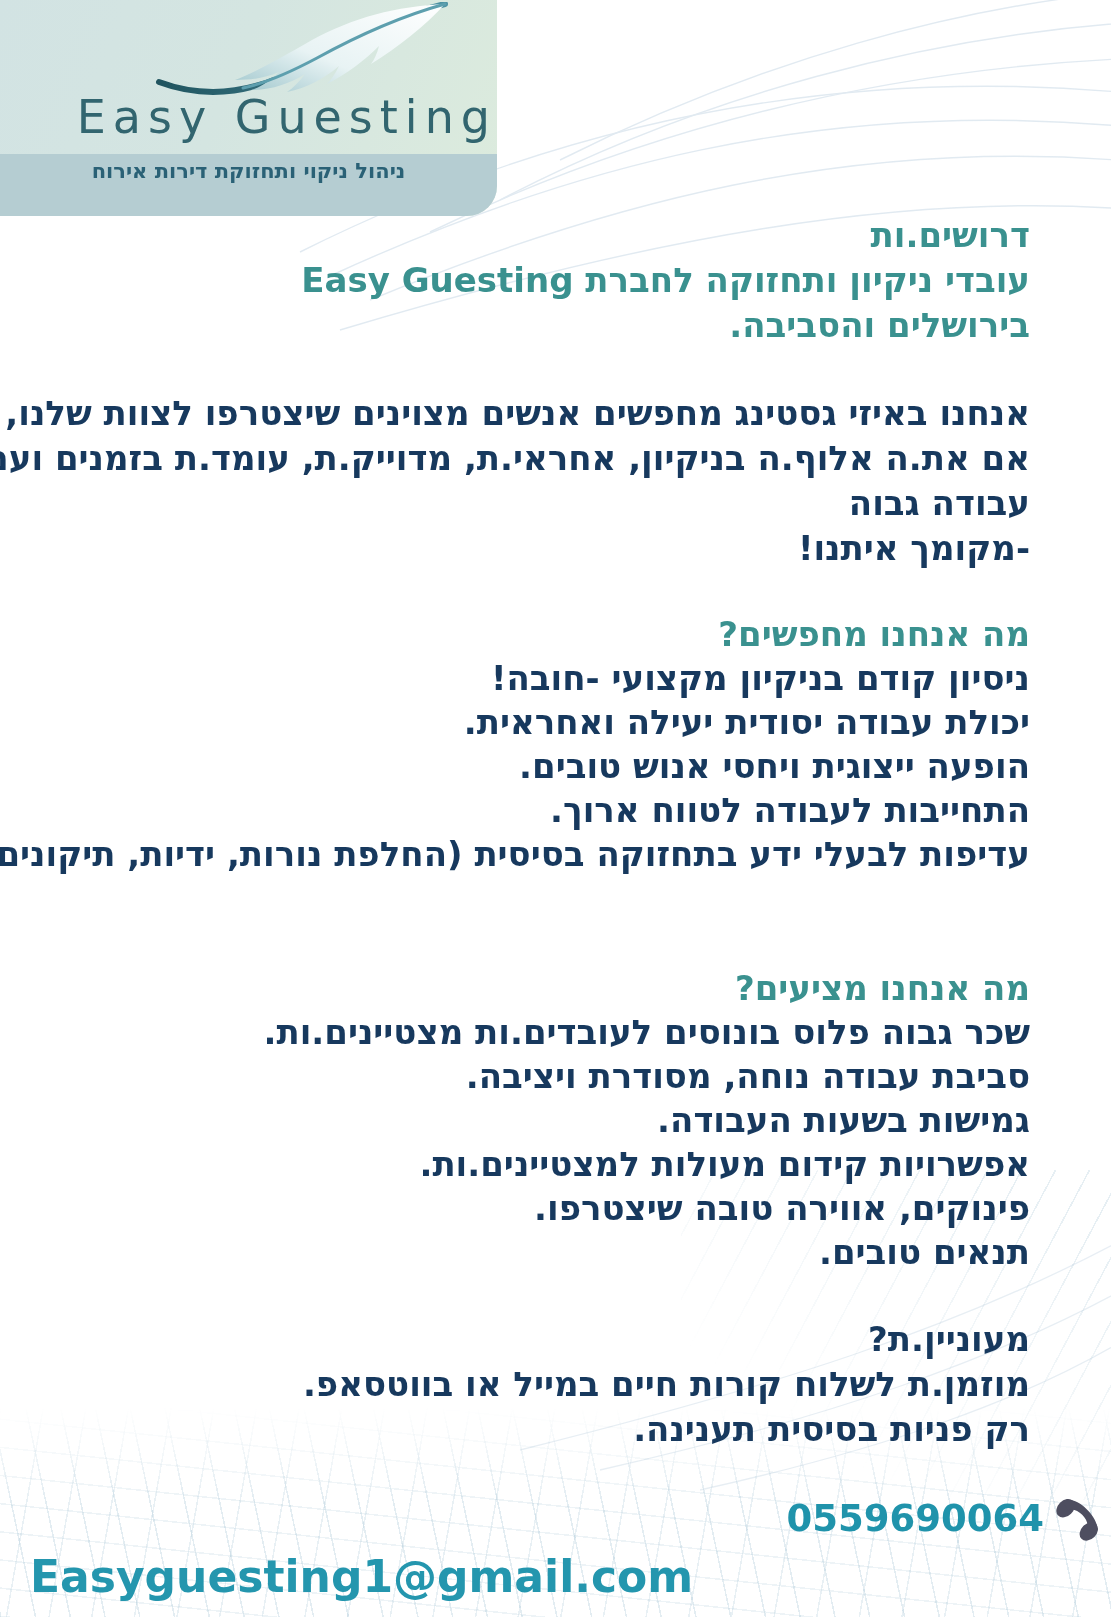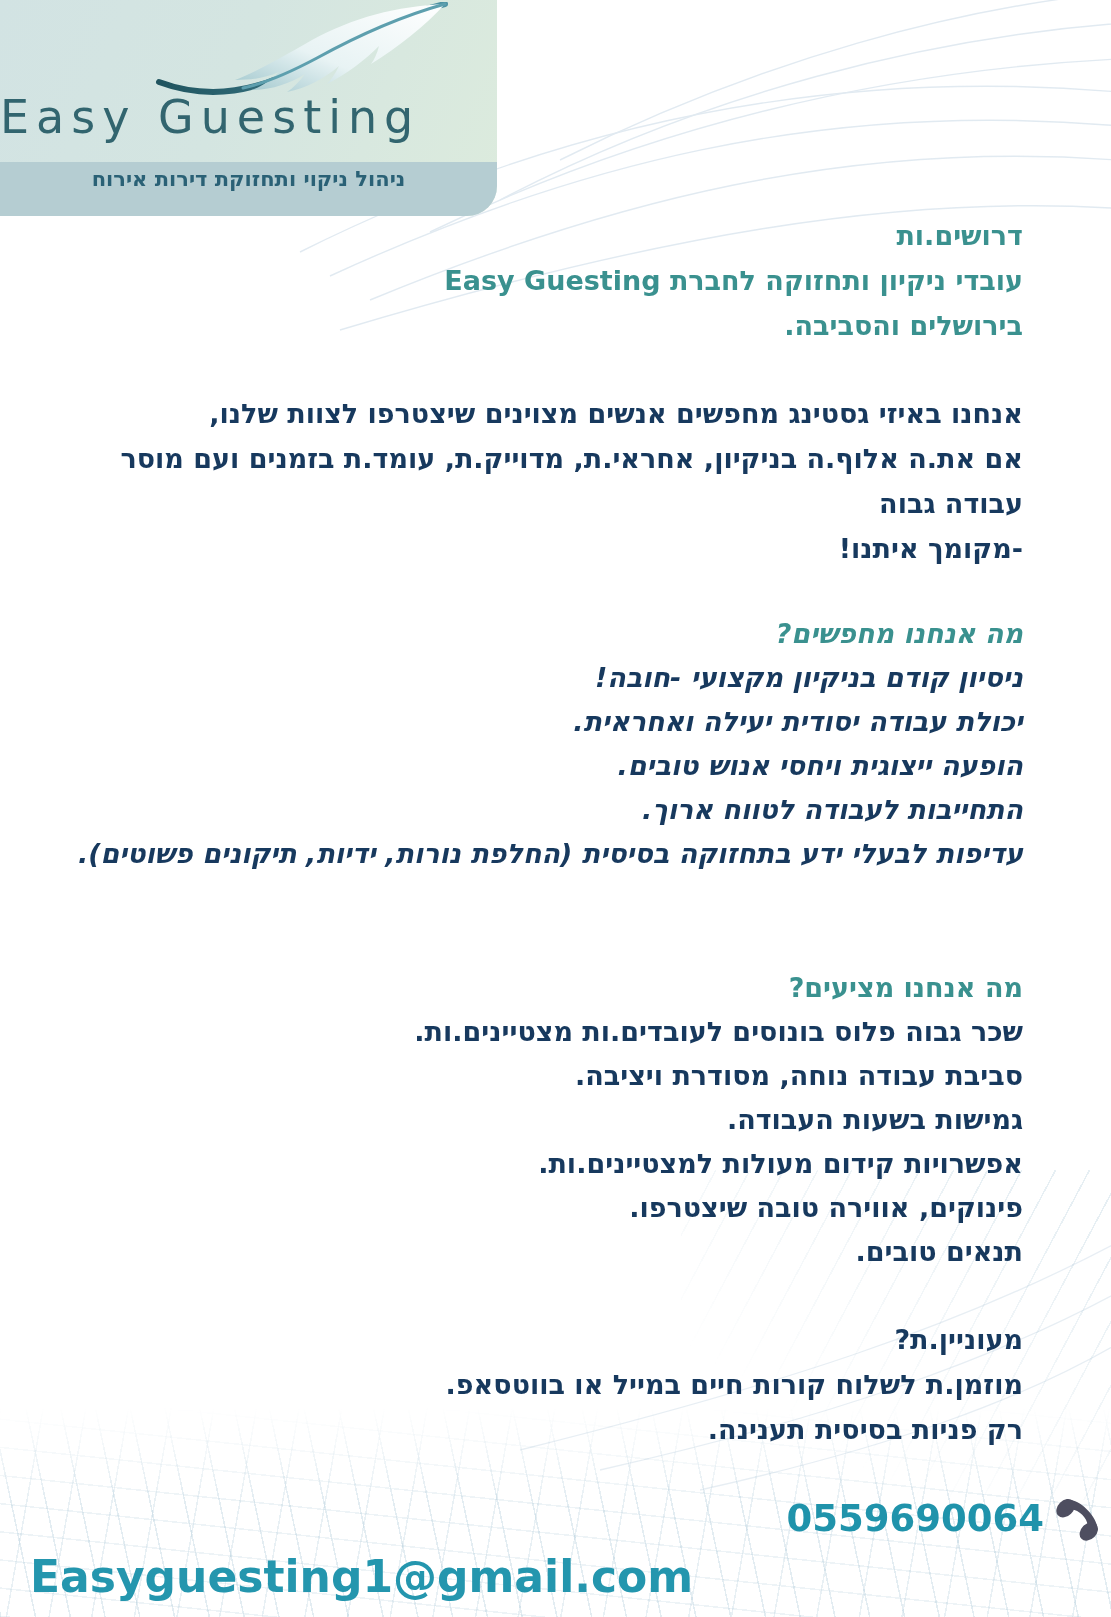--- a/index.html
+++ b/index.html
@@ -27,42 +27,42 @@
   }
 
   
   .logo-card {
     position:absolute; left:0; top:0; width:497px; height:216px;
     background:linear-gradient(112deg,#d2e3e3 0%,#d4e5e1 45%,#dcebdd 100%);
     border-radius:0 0 30px 0;
   }
   .feather { position:absolute; top:2px; right:40px; width:310px; height:102px; }
   .brand {
-    position:absolute; top:90px; left:0; right:0; text-align:left;
+    position:absolute; top:90px; left:0; right:0; text-align:right;
     font-size:46px; font-weight:400; letter-spacing:7px; color:#32656f;
   }
   .tagline-band {
-    position:absolute; bottom:0; left:0; width:100%; height:54px;
+    position:absolute; bottom:0; left:0; width:100%; height:62px;
     background:#b5cdd2; border-radius:0 0 30px 0; text-align:center;
   }
   .tagline-band span {
     display:inline-block; margin-top:5px; direction:rtl;
     font-size:21px; font-weight:bold; color:#2a6176;
   }
 
   
   .block {
-    position:absolute; right:88px; width:1005px;
+    position:absolute; right:81px; width:1005px;
     direction:rtl; text-align:right; white-space:nowrap;
-    font-weight:bold; font-size:27px; line-height:45px; color:#17395e;
+    font-weight:bold; font-size:34px; line-height:45px; color:#17395e;
   }
   .teal  { color:#3a918f; }
   .intro    { top:213px; }
   .about    { top:391px; }
-  .looking  { top:612px; line-height:44px;font-style:italic; }
+  .looking  { top:612px; line-height:44px; }
   .offering { top:966px; line-height:44px; }
   .cta      { top:1317px; }
 
   
   .phone-row { position:absolute; right:6px; display:flex; align-items:center; gap:9px; direction:ltr; }
   .row1 { top:1492px;justify-content:center; }
   .row2 { top:1556px; }
   .phone { color:#2093ab; font-size:37px; font-weight:bold; }
   .phone-icon { width:52px; height:52px; }
   .wa-icon { width:47px; height:47px; }

